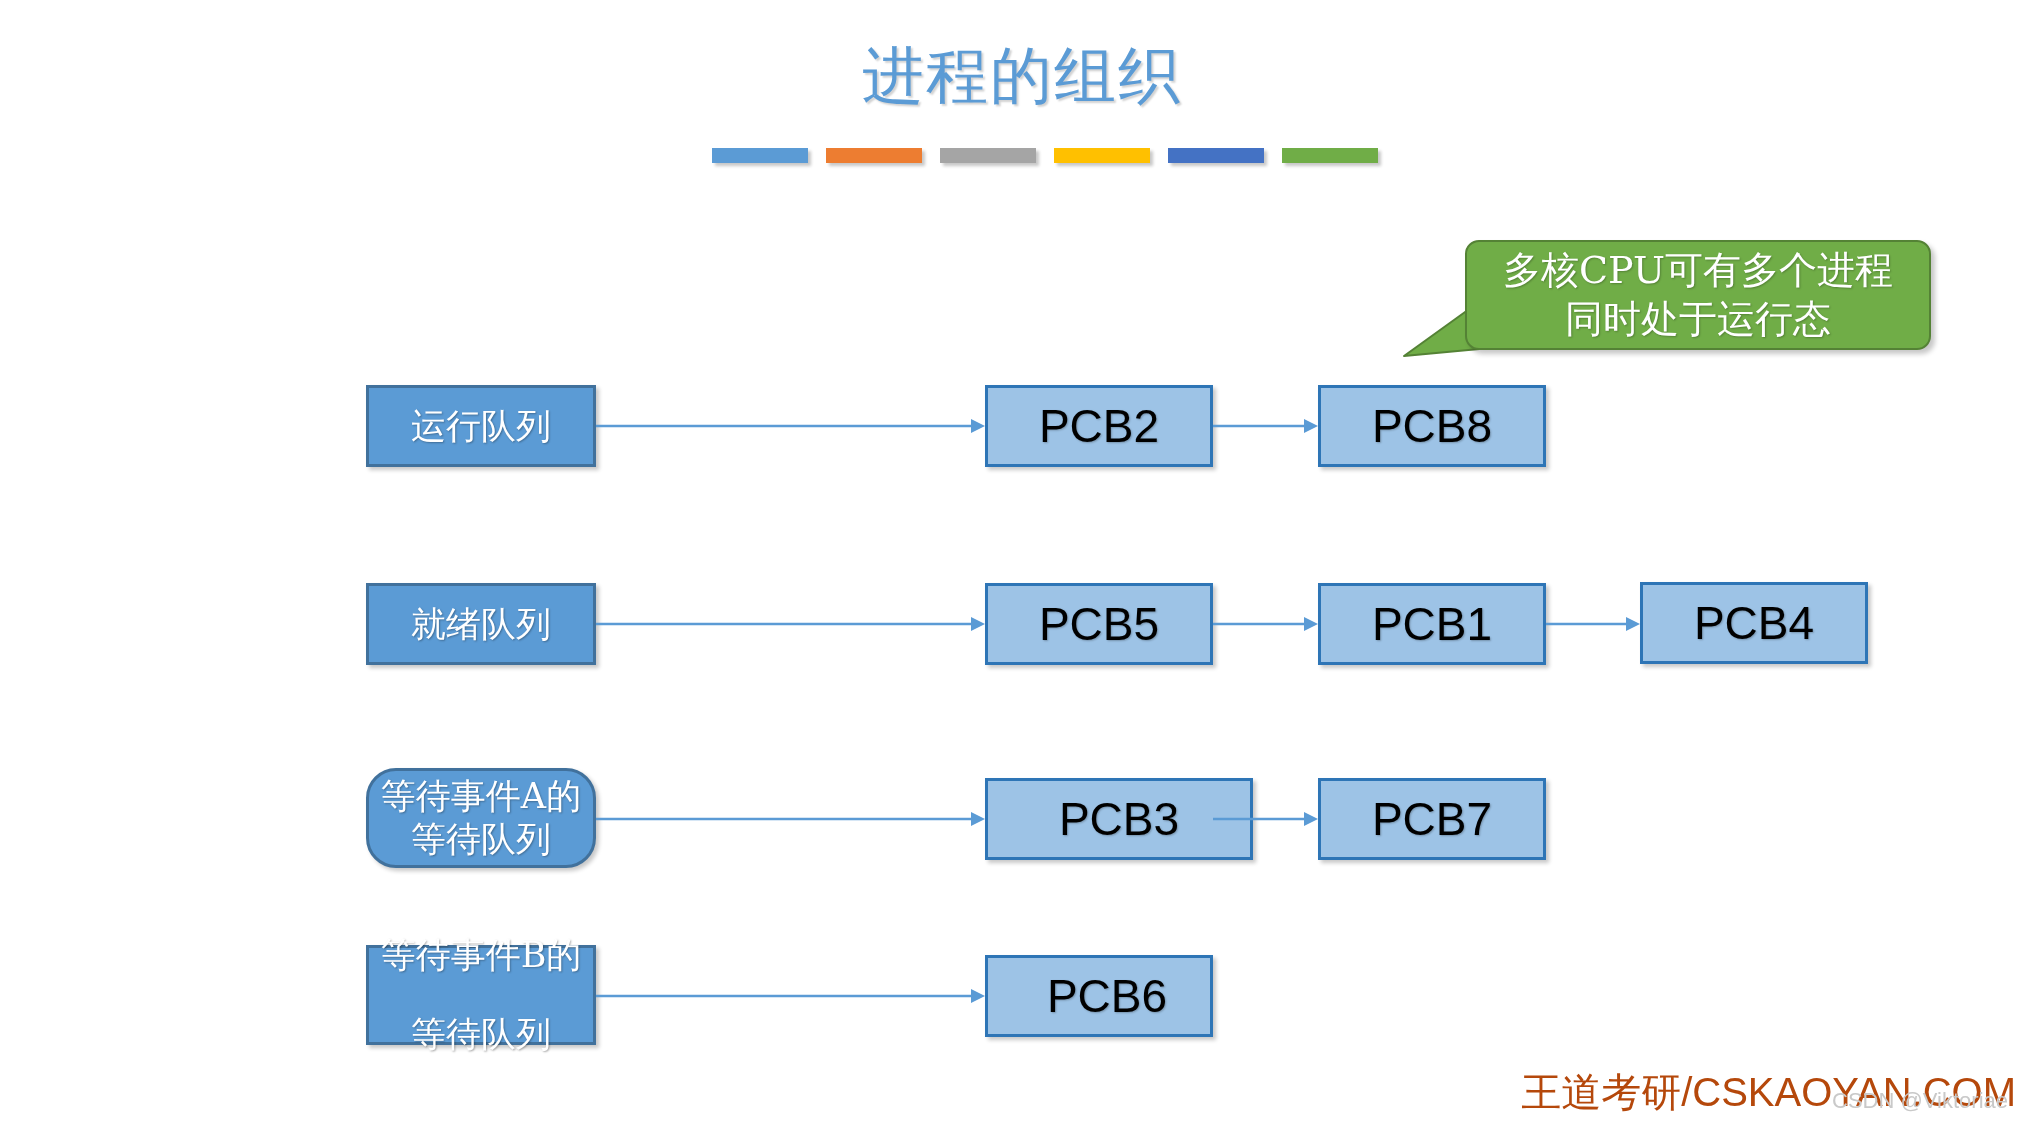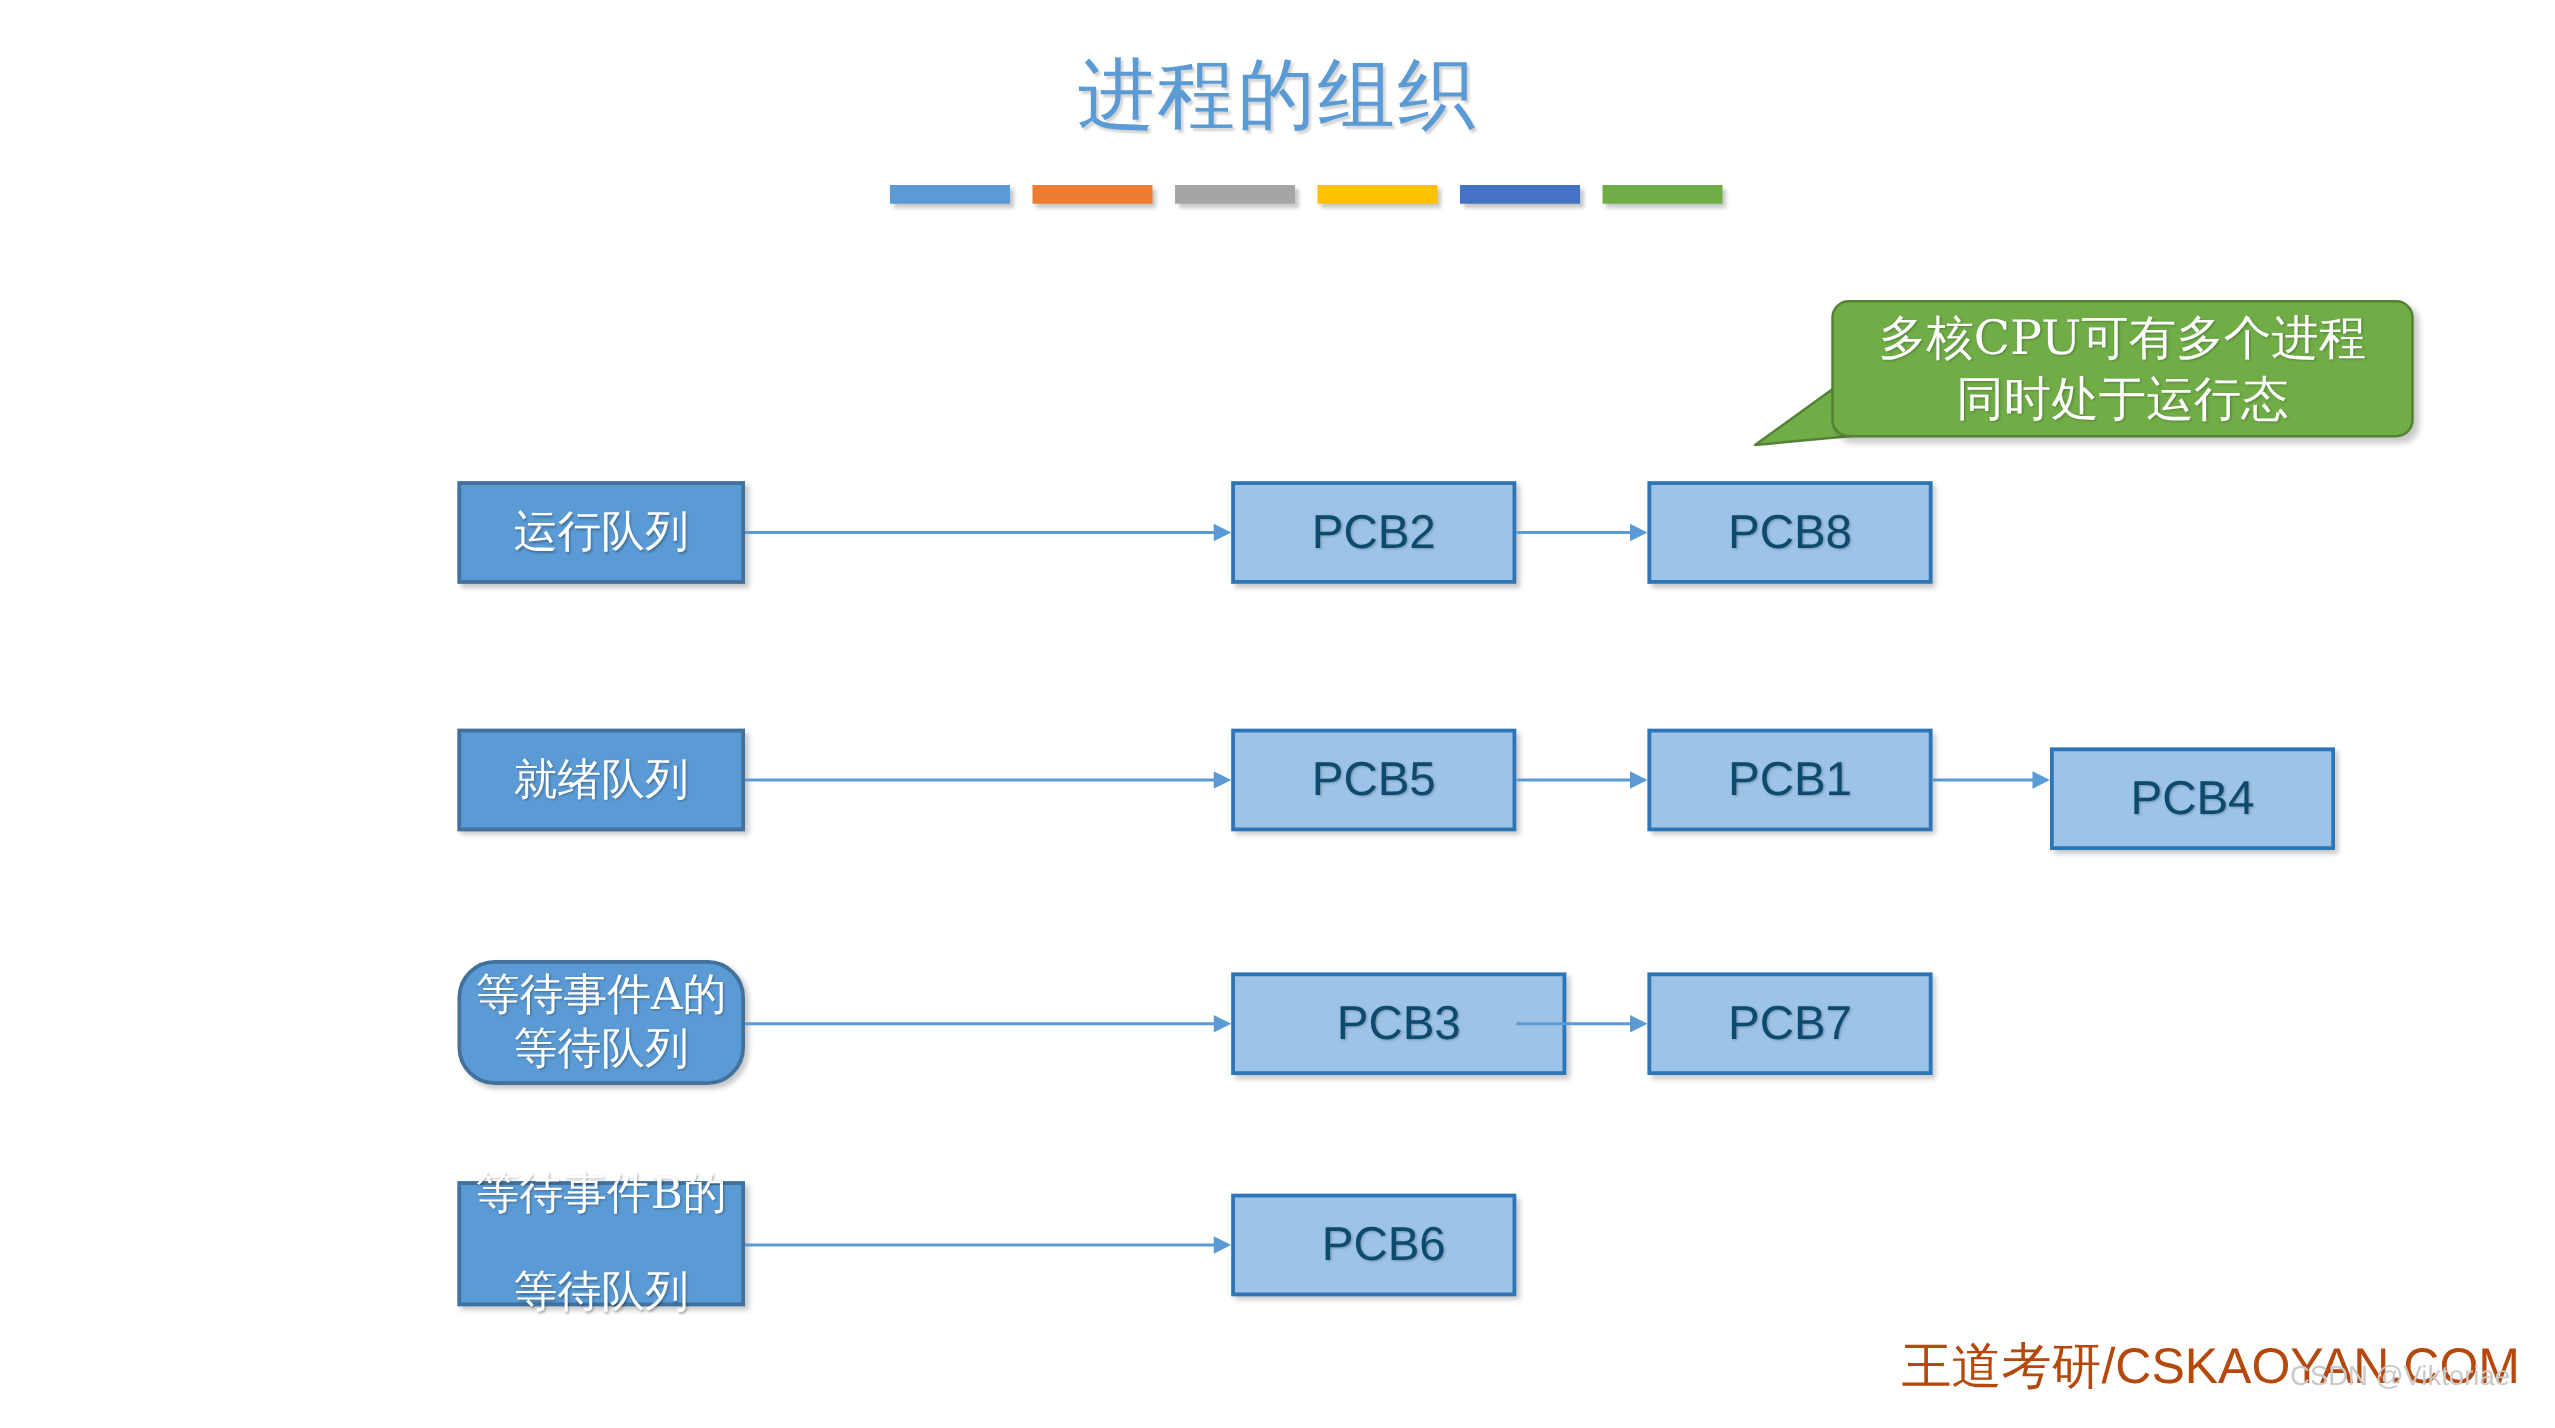--- a/index.html
+++ b/index.html
@@ -96,23 +96,23 @@
     color: #ffffff;
     font-family: "DejaVu Serif", "Liberation Serif", serif;
     font-size: 35px;
     line-height: 1.22;
     flex-direction: column;
     text-shadow: 1px 1px 2px rgba(0,0,0,0.3);
   }
   .node.pcb {
     background: #9DC3E6;
     border: 3px solid #2E75B6;
-    color: #0c4a6e;
+    color: #000000;
     font-family: "Liberation Sans", sans-serif;
-    font-size: 38px;
+    font-size: 46px;
     text-shadow: 1px 1px 2px rgba(0,0,0,0.25);
   }
   .node.queue .qline { white-space: nowrap; }
 
   
   .arrow {
     position: absolute;
     height: 18px;
     pointer-events: none;
   }
@@ -194,21 +194,21 @@
         <line x1="0" y1="9" x2="376" y2="9" stroke="#5B9BD5" stroke-width="2.5"></line>
         <polygon points="375,2 389,9 375,16" fill="#5B9BD5"></polygon>
       </svg>
       <div class="node pcb" style="left: 1318px; top: 583px; width: 228px; height: 82px; background: rgb(157, 195, 230); border-color: rgb(46, 117, 182);">
         <span>PCB1</span>
       </div>
       <svg class="arrow" width="105" height="18" viewBox="0 0 105 18" style="left: 1213px; top: 615px;">
         <line x1="0" y1="9" x2="92" y2="9" stroke="#5B9BD5" stroke-width="2.5"></line>
         <polygon points="91,2 105,9 91,16" fill="#5B9BD5"></polygon>
       </svg>
-      <div class="node pcb" style="left: 1640px; top: 598px; width: 228px; height: 82px; background: rgb(157, 195, 230); border-color: rgb(46, 117, 182);">
+      <div class="node pcb" style="left: 1640px; top: 582px; width: 228px; height: 82px; background: rgb(157, 195, 230); border-color: rgb(46, 117, 182);">
         <span>PCB4</span>
       </div>
       <svg class="arrow" width="94" height="18" viewBox="0 0 94 18" style="left: 1546px; top: 615px;">
         <line x1="0" y1="9" x2="81" y2="9" stroke="#5B9BD5" stroke-width="2.5"></line>
         <polygon points="80,2 94,9 80,16" fill="#5B9BD5"></polygon>
       </svg>
       <div class="node queue" style="left: 366px; top: 768px; width: 230px; height: 100px; background: rgb(91, 155, 213); border-color: rgb(65, 113, 156); border-radius: 30px;">
         <div class="qline">等待事件A的</div>
         <div class="qline">等待队列</div>
       </div>

